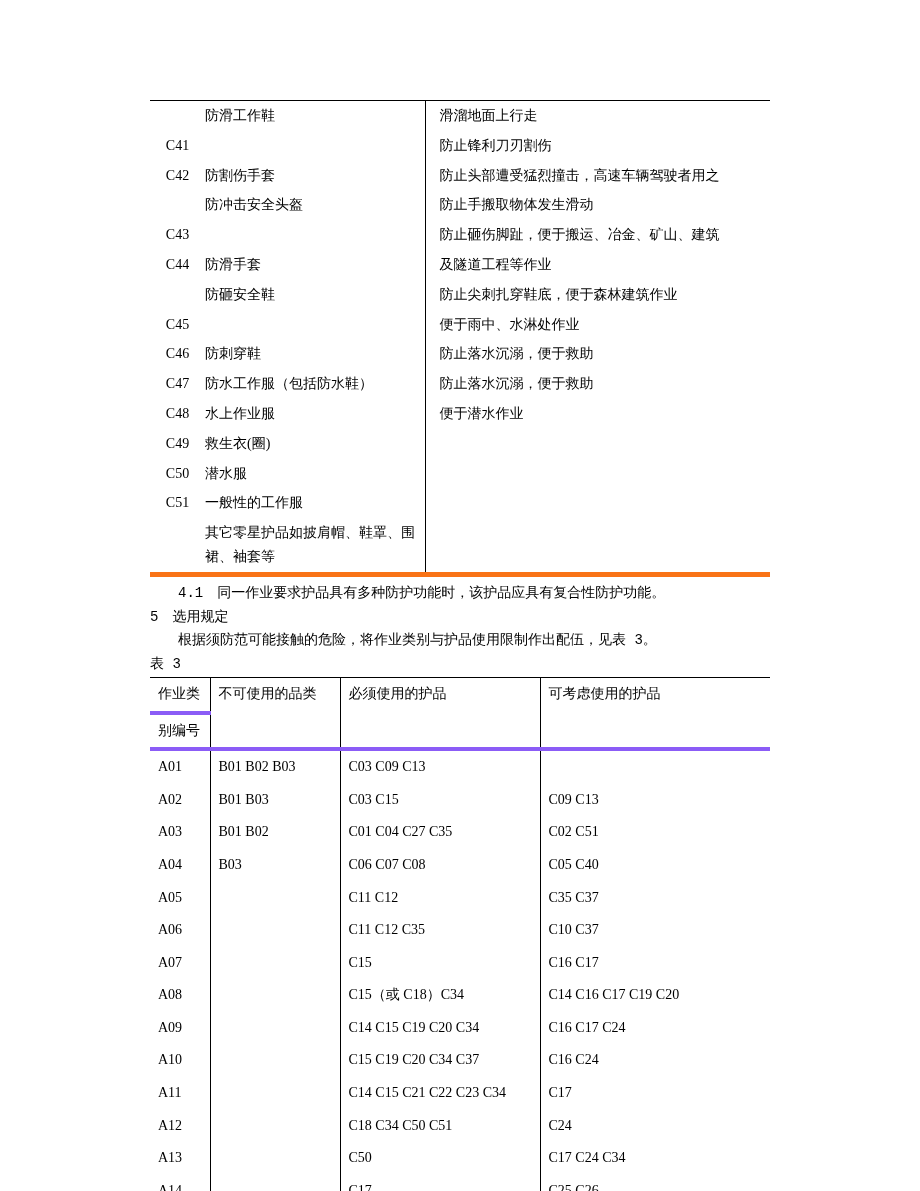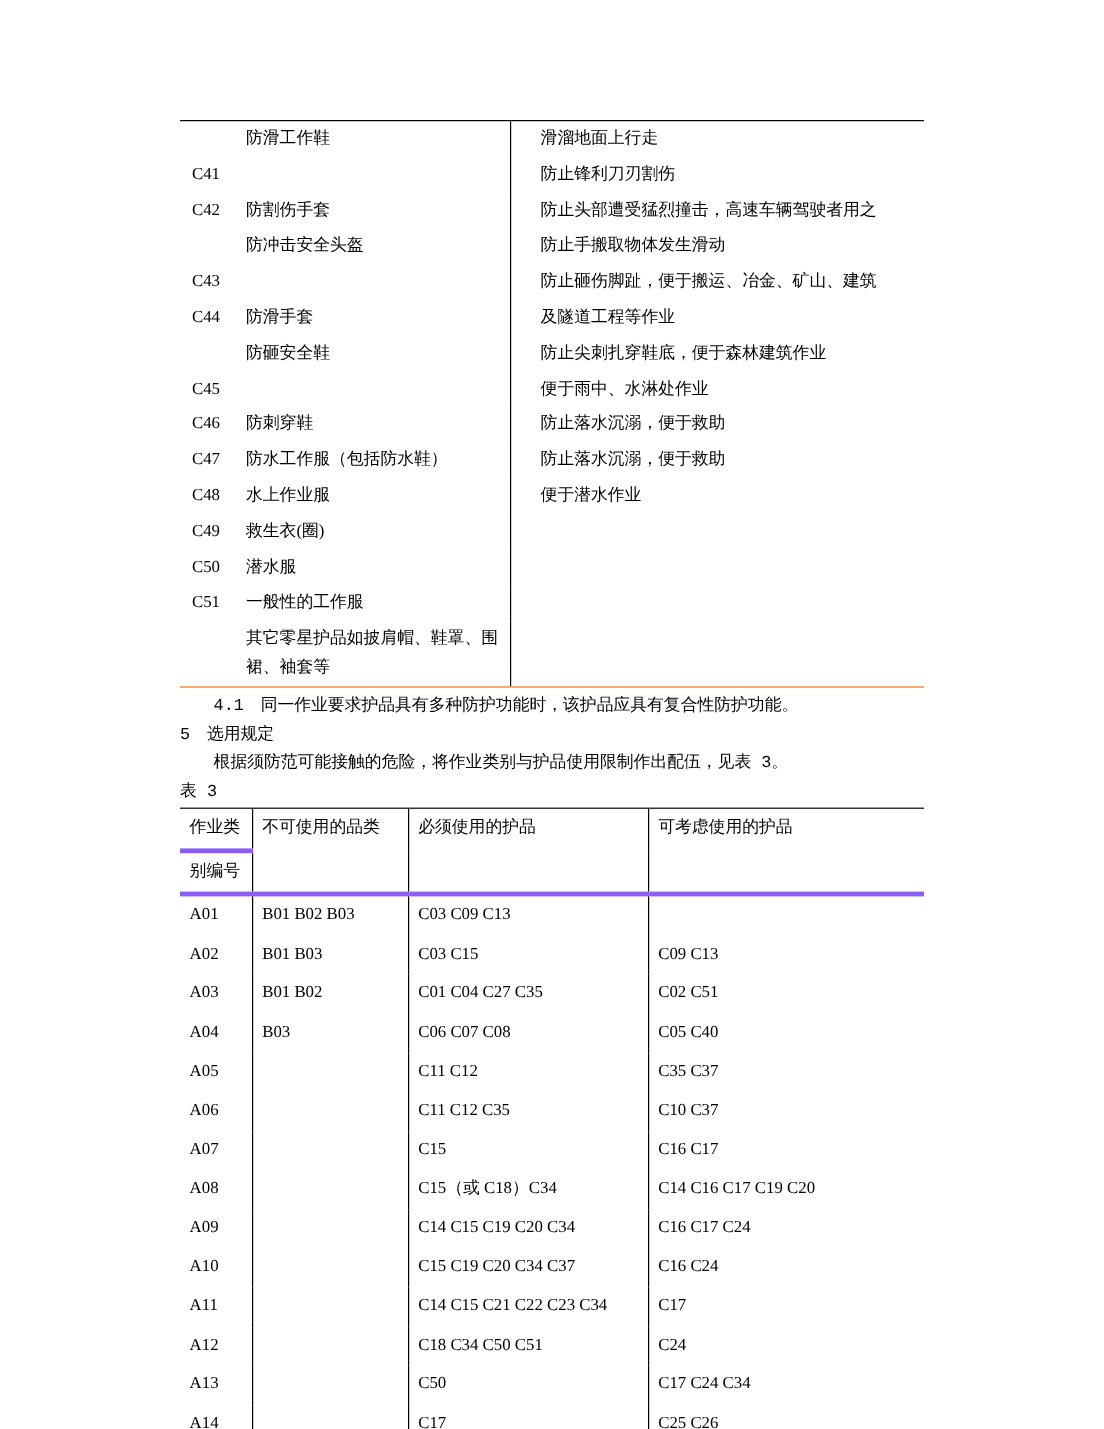--- a/index.html
+++ b/index.html
@@ -20,35 +20,35 @@
       border-collapse: collapse;
       margin-bottom: 5px;
     }
     .top-table td {
       padding: 3px 5px;
       vertical-align: top;
       line-height: 1.7;
     }
     .top-table .code-col {
       width: 50px;
-      text-align: left;
+      text-align: center;
       padding-left: 10px;
     }
     .top-table .name-col {
       width: 225px;
     }
     .top-table .desc-col {
       border-left: 1px solid #000;
-      padding-left: 25px;
+      padding-left: 14px;
     }
     .top-table tr:first-child td {
       border-top: 1px solid #000;
     }
     .top-table tr:last-child td {
-      border-bottom: 1px solid #f97316;
+      border-bottom: 5px solid #f97316;
     }
     .text-line {
       line-height: 1.7;
       font-family: Liberation Mono, monospace;
     }
     .bottom-table {
       width: 100%;
       border-collapse: collapse;
     }
     .bottom-table th, .bottom-table td {

